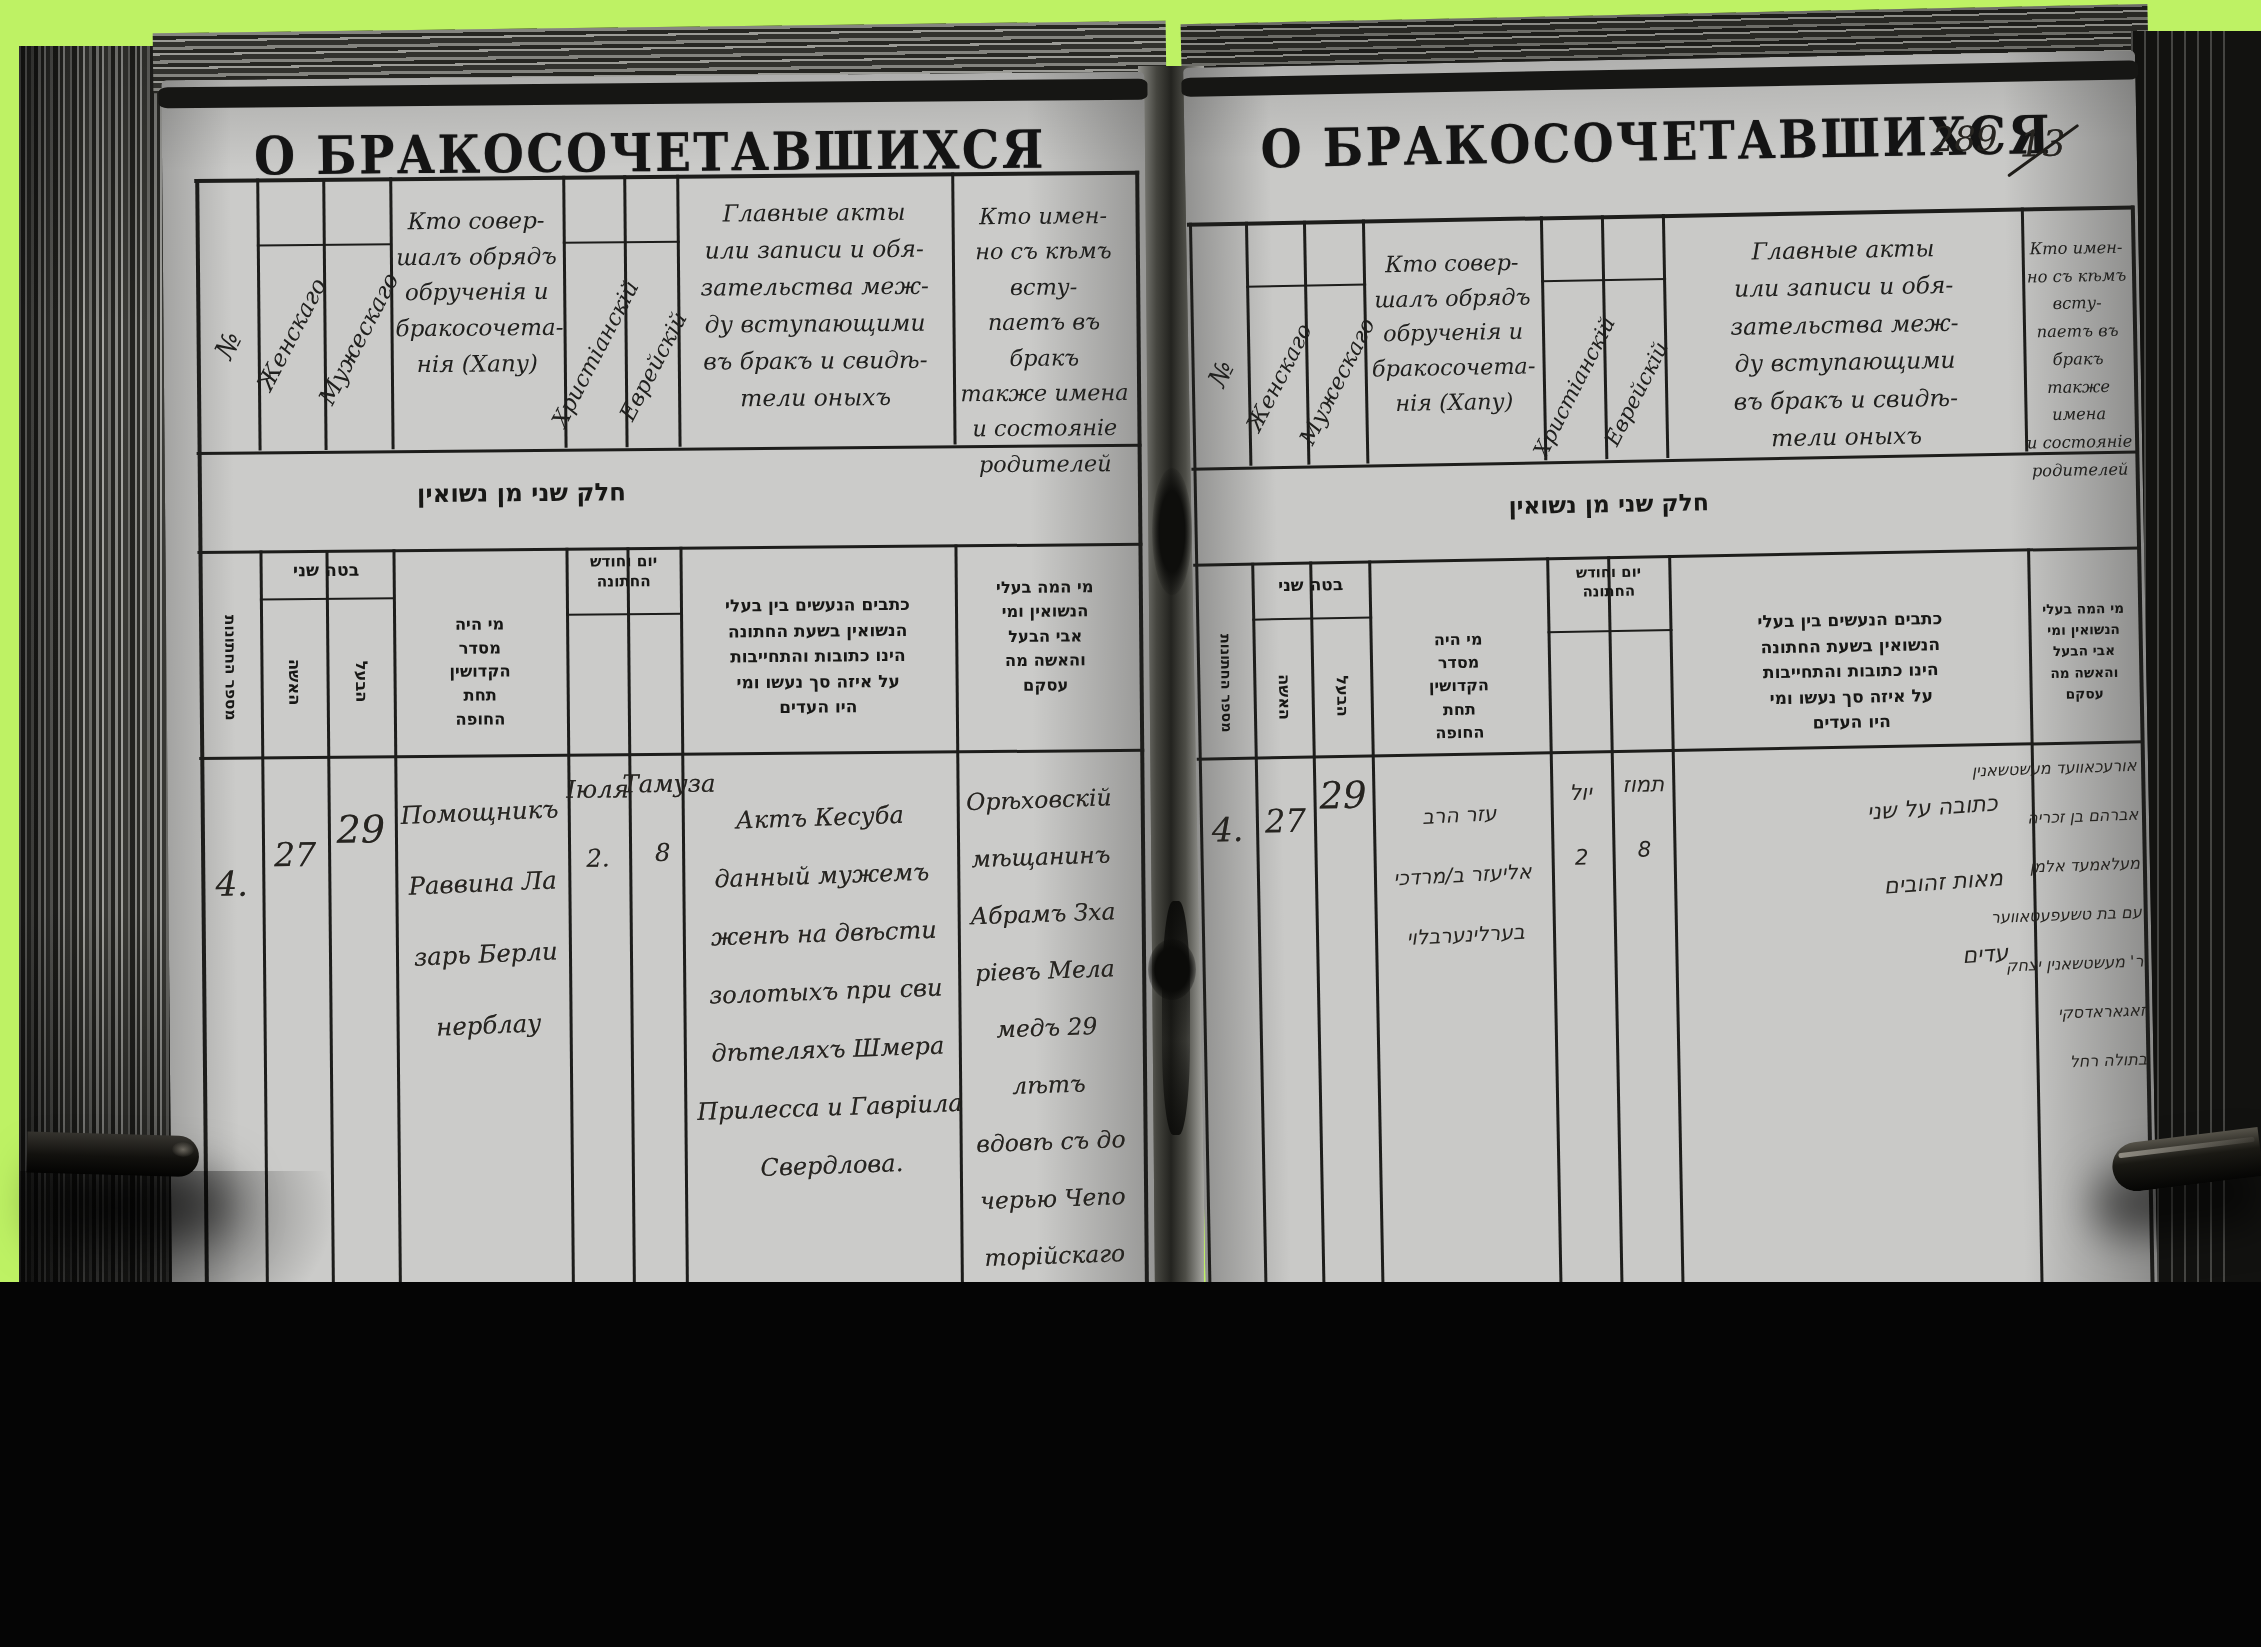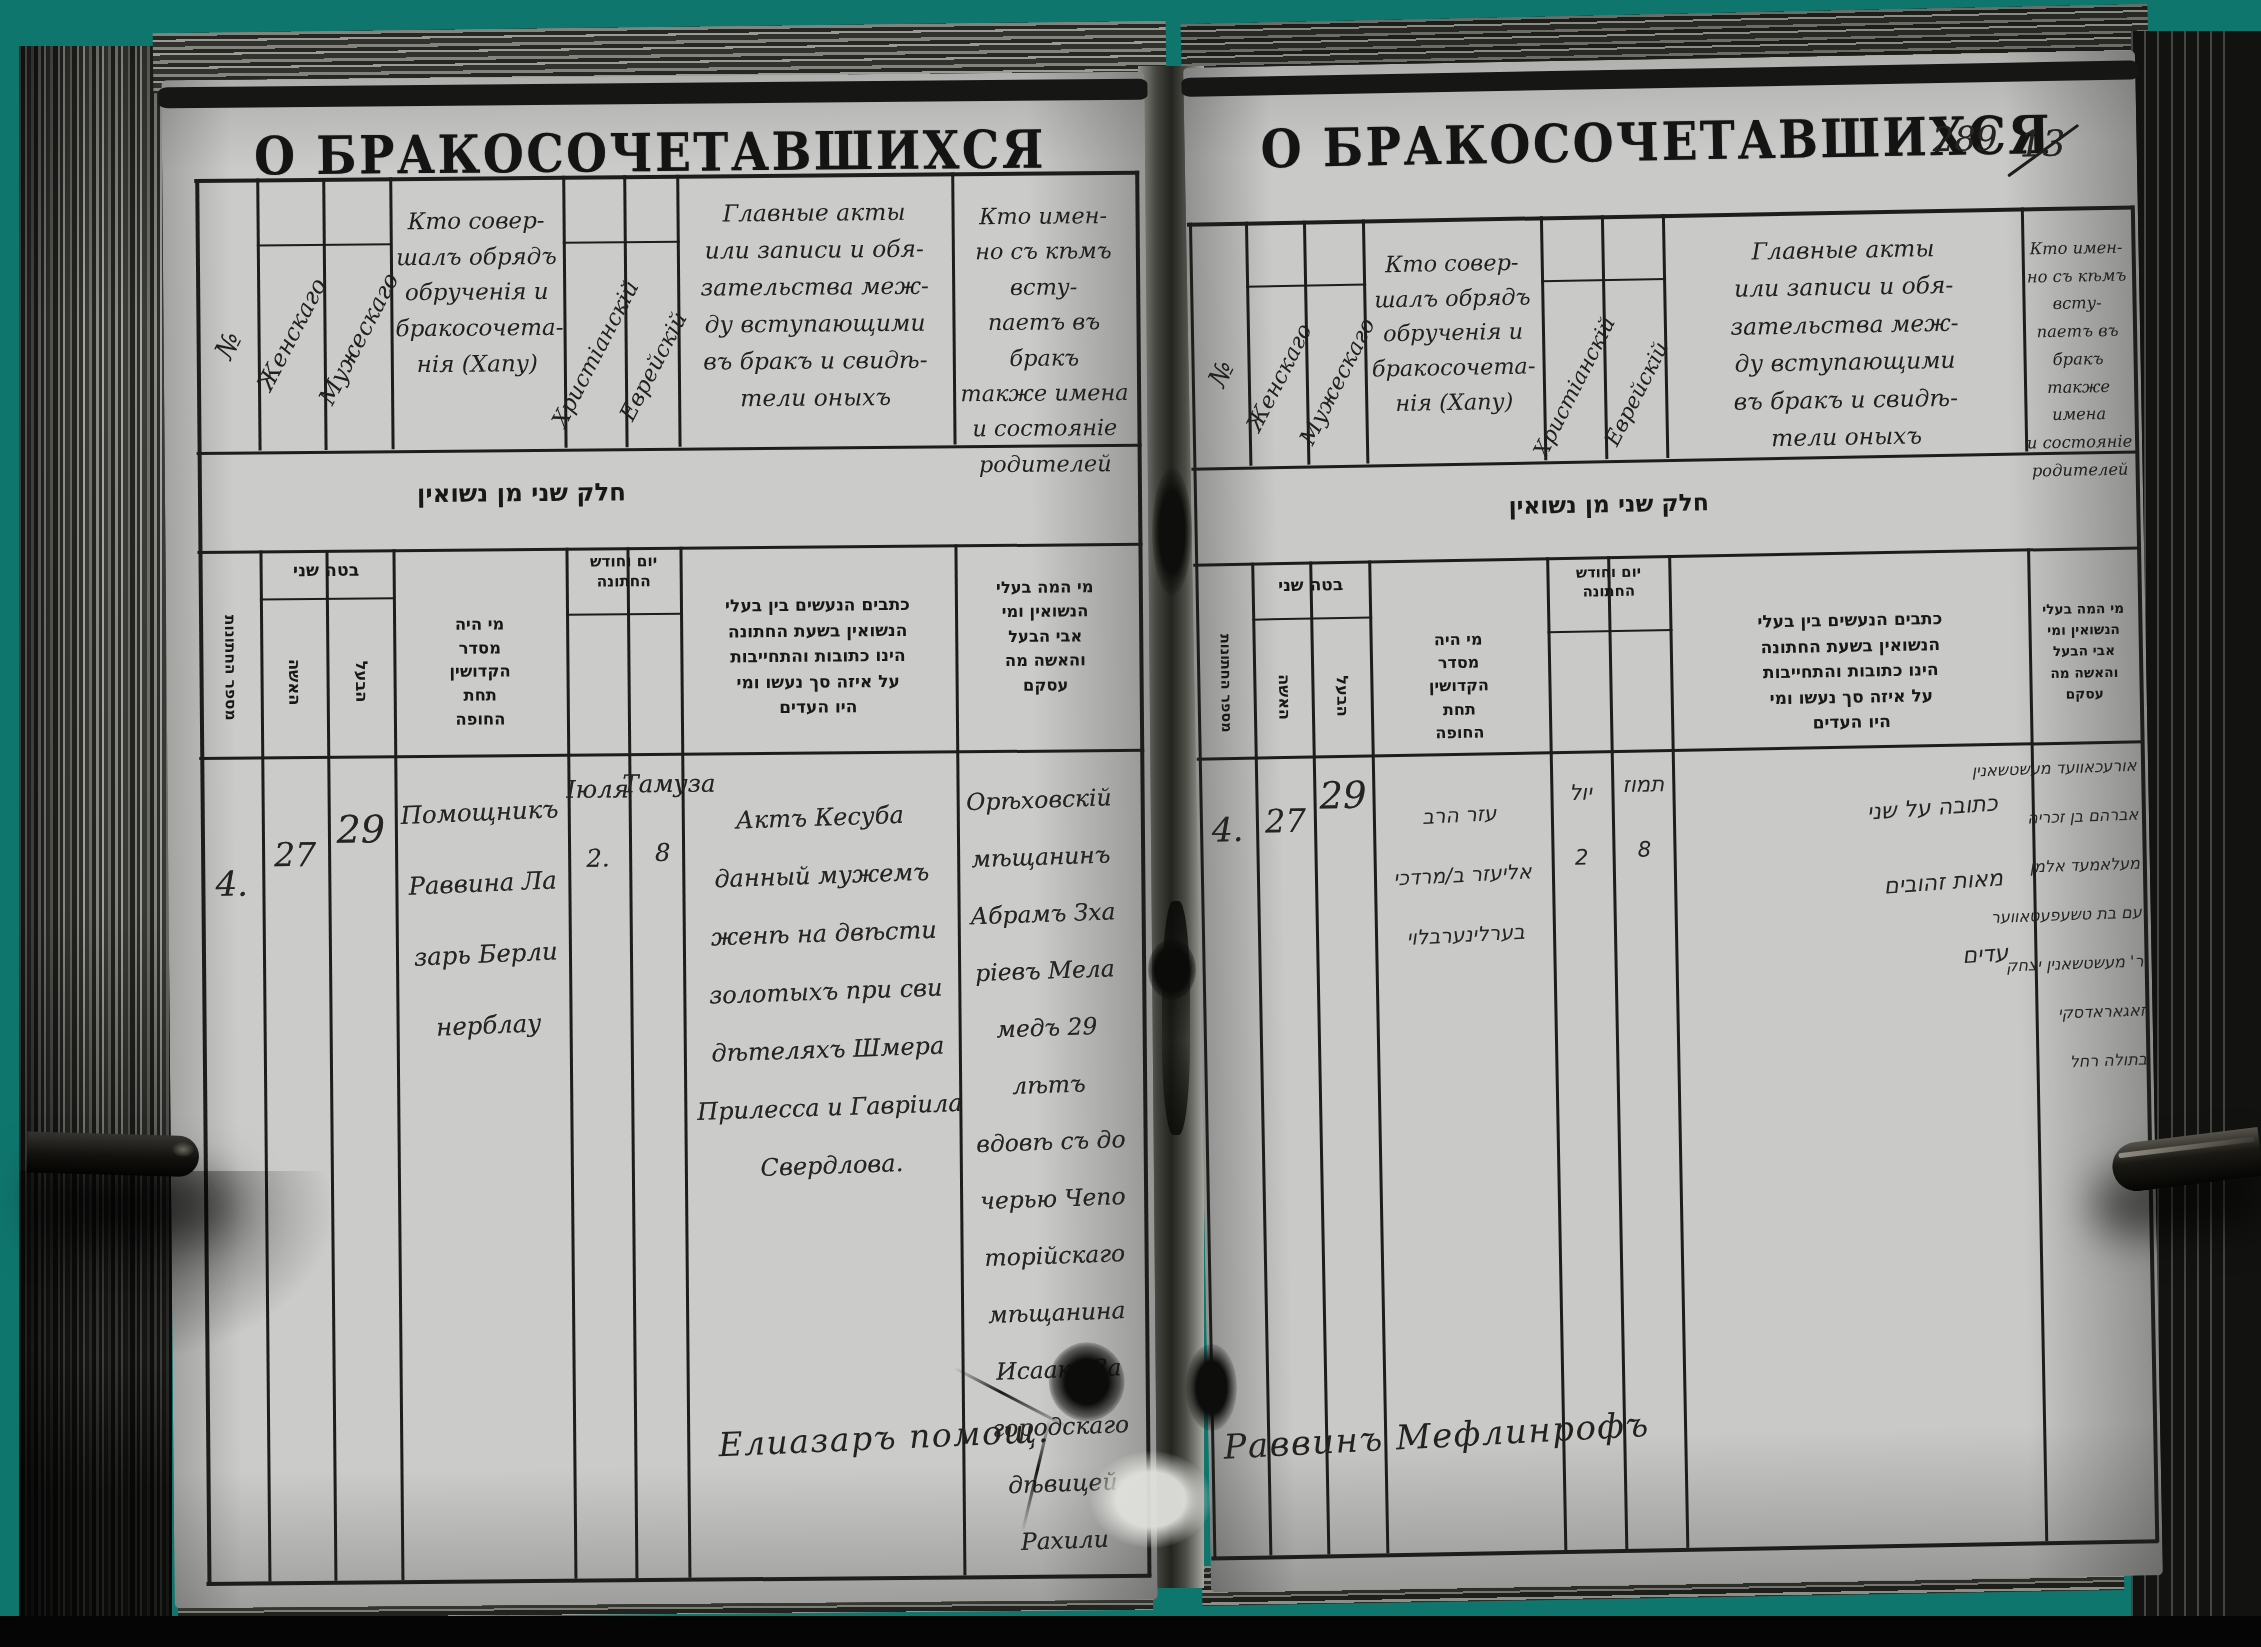--- a/index.html
+++ b/index.html
@@ -1,16 +1,16 @@
 <!DOCTYPE html>
 <html style="font-size:8.1px"><head>
 <meta charset="utf-8">
 <style>
   html,body{margin:0;padding:0;background:#050505;}
-  .stage{position:relative;width:2261px;height:1616px;background:#0f766e;overflow:hidden;
+  .stage{position:relative;width:2261px;height:1282px;background:#bef264;overflow:hidden;
          font-family:"DejaVu Serif",serif;}
   
   .stack{position:absolute;}
   .stack-left{left:19.3px;top:46px;width:153px;height:1573px;
     background:repeating-linear-gradient(90deg,#8a8a86 0 2.5px,#2e2e2a 2.5px 5.6px,#a5a5a1 5.6px 7.6px,#3a3a36 7.6px 12.2px,#6f6f6b 12.2px 14.8px,#232320 14.8px 19.3px);}
   .stack-left-shade{left:19.3px;top:46px;width:153px;height:1573px;
     background:linear-gradient(180deg,rgba(0,0,0,.25),rgba(0,0,0,0) 18%,rgba(0,0,0,.05) 55%,rgba(0,0,0,.8) 92%),linear-gradient(90deg,rgba(0,0,0,.55),rgba(0,0,0,0) 40%);}
   .stack-top-left{left:153px;top:26.5px;width:1013px;height:60px;
     background:repeating-linear-gradient(180deg,#84847f 0 3.1px,#262622 3.1px 6.6px,#9b9b96 6.6px 8.7px,#31312d 8.7px 13.7px);
     transform:rotate(-0.7deg);}

